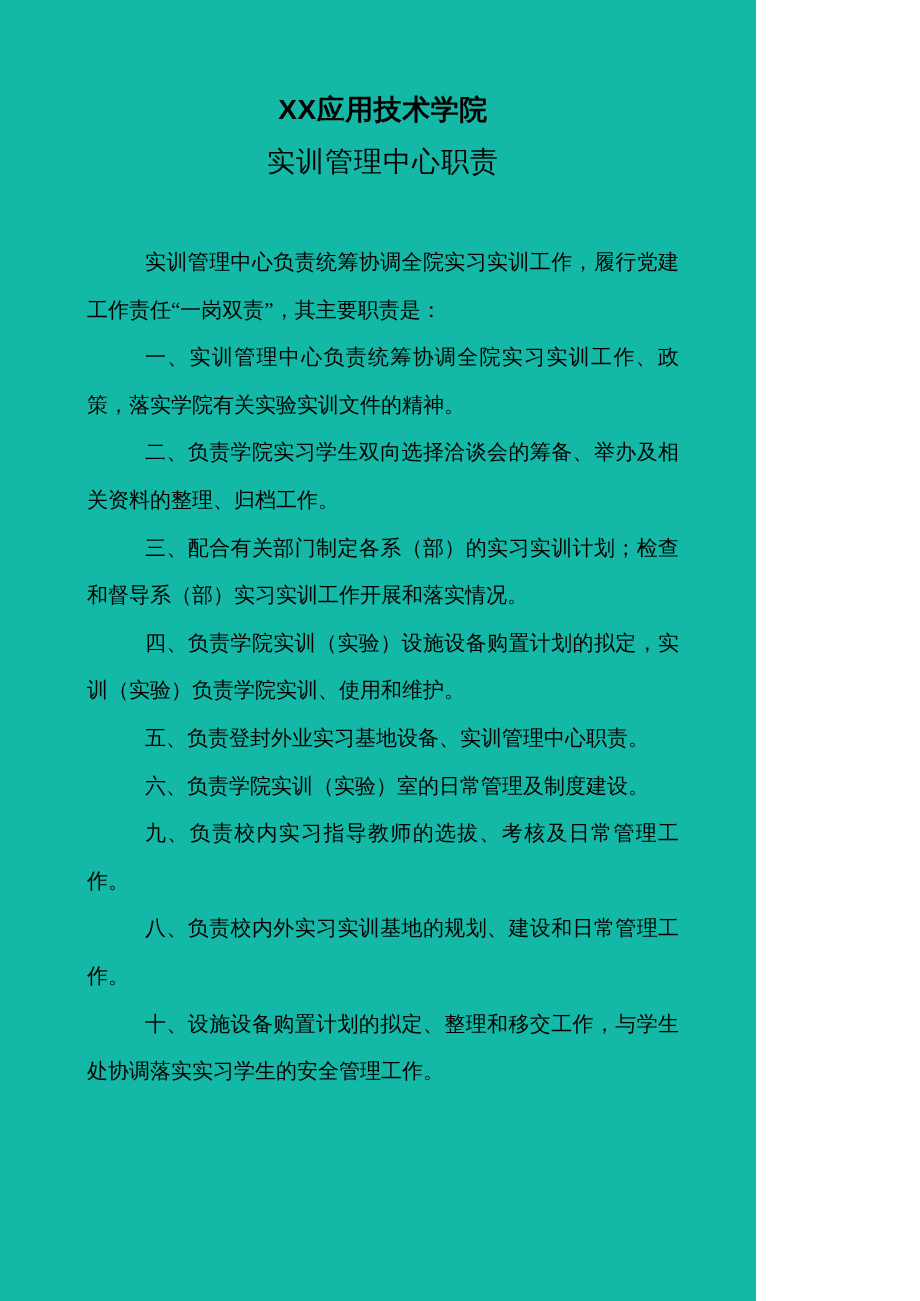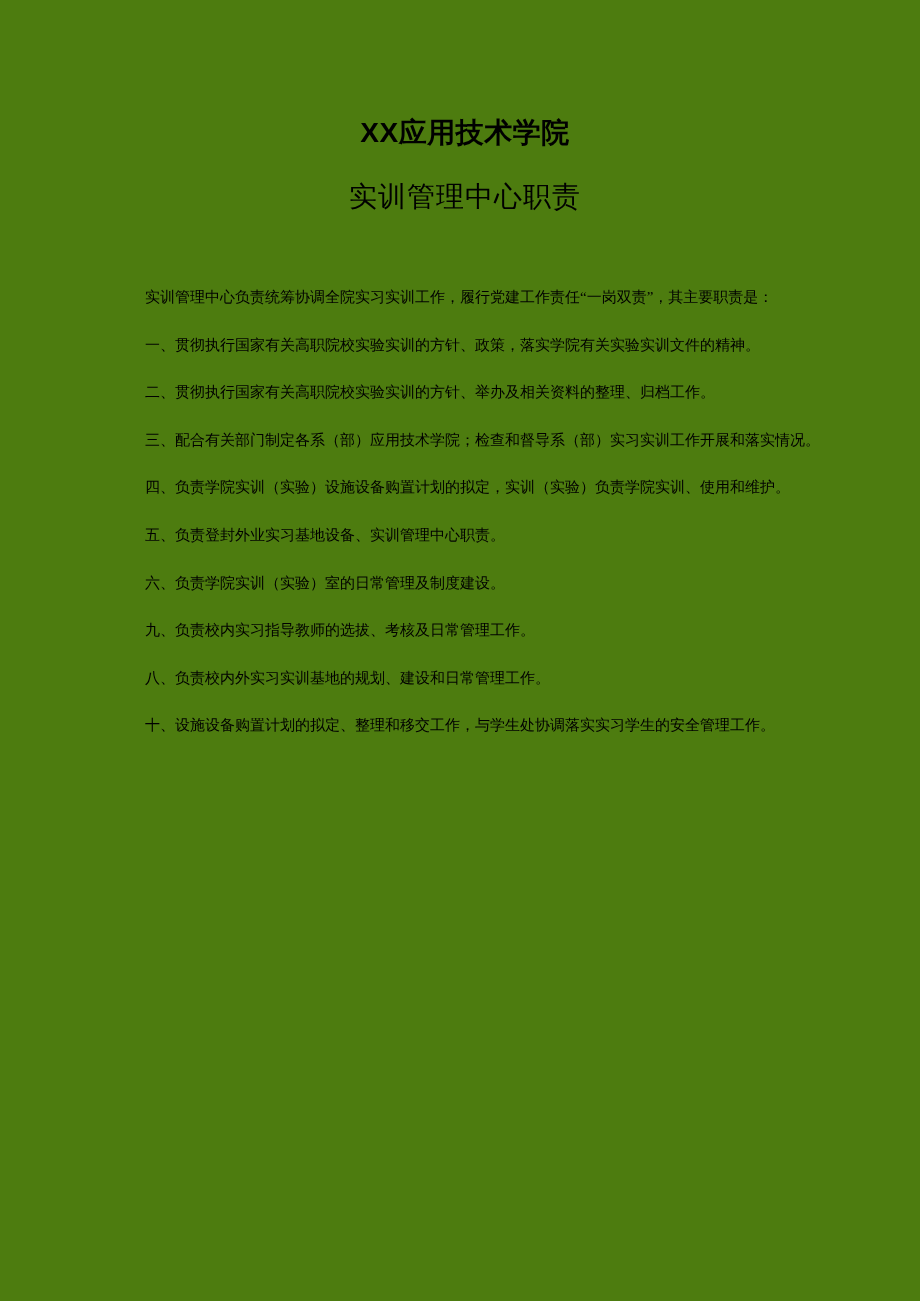--- a/index.html
+++ b/index.html
@@ -9,69 +9,69 @@
   }
   body {
     width: 920px;
     height: 1301px;
     color: #000000;
     font-family: "Liberation Serif", "DejaVu Serif", serif;
     overflow: hidden;
   }
   .page {
     box-sizing: border-box;
-    width: 920px;
+    width: 756px;
     height: 1301px;
-    padding: 109px 77px 0 87px;
-    background: #4d7c0f;
+    padding: 86px 77px 0 87px;
+    background: #14b8a6;
   }
   .title {
     margin: 0;
     font-size: 28px;
     line-height: 48px;
     font-weight: bold;
     text-align: center;
     letter-spacing: 0.5px;
   }
   .title-prefix {
     font-family: "Liberation Sans", "DejaVu Sans", sans-serif;
     font-weight: bold;
   }
   .subtitle {
-    margin: 16px;
+    margin: 4px;
     font-size: 28px;
     line-height: 48px;
     font-weight: normal;
     text-align: center;
     letter-spacing: 1px;
   }
   .doc-body {
     margin-top: 53px;
-    font-size: 15px;
+    font-size: 21px;
     line-height: 47.6px;
   }
   .doc-body p {
     margin: 0;
     text-indent: 58px;
     text-align: justify;
     text-justify: inter-ideograph;
     word-break: normal;
   }
 </style>
 </head>
 <body>
 
 <div class="page">
   <h1 class="title"><span class="title-prefix">XX</span><span>应用技术学院</span></h1>
   <h2 class="subtitle">实训管理中心职责</h2>
   <div class="doc-body">
       <p>实训管理中心负责统筹协调全院实习实训工作，履行党建工作责任“一岗双责”，其主要职责是：</p>
-      <p>一、贯彻执行国家有关高职院校实验实训的方针、政策，落实学院有关实验实训文件的精神。</p>
-      <p>二、贯彻执行国家有关高职院校实验实训的方针、举办及相关资料的整理、归档工作。</p>
-      <p>三、配合有关部门制定各系（部）应用技术学院；检查和督导系（部）实习实训工作开展和落实情况。</p>
+      <p>一、实训管理中心负责统筹协调全院实习实训工作、政策，落实学院有关实验实训文件的精神。</p>
+      <p>二、负责学院实习学生双向选择洽谈会的筹备、举办及相关资料的整理、归档工作。</p>
+      <p>三、配合有关部门制定各系（部）的实习实训计划；检查和督导系（部）实习实训工作开展和落实情况。</p>
       <p>四、负责学院实训（实验）设施设备购置计划的拟定，实训（实验）负责学院实训、使用和维护。</p>
       <p>五、负责登封外业实习基地设备、实训管理中心职责。</p>
       <p>六、负责学院实训（实验）室的日常管理及制度建设。</p>
       <p>九、负责校内实习指导教师的选拔、考核及日常管理工作。</p>
       <p>八、负责校内外实习实训基地的规划、建设和日常管理工作。</p>
       <p>十、设施设备购置计划的拟定、整理和移交工作，与学生处协调落实实习学生的安全管理工作。</p>
     </div>
 </div>
 
 </body></html>

